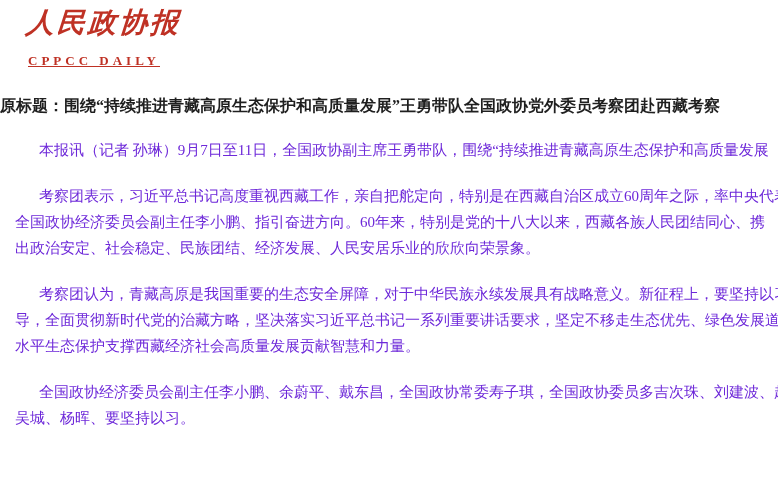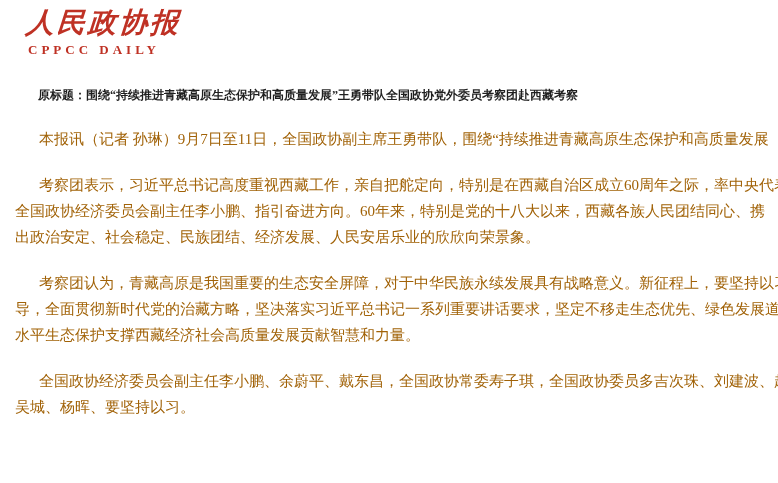--- a/index.html
+++ b/index.html
@@ -28,43 +28,43 @@
     letter-spacing: 3px;
     transform: skewX(-4deg);
     display: inline-block;
     line-height: 1.1;
   }
   .logo-en {
     color: #bf3124;
     font-size: 13px;
     font-weight: bold;
     letter-spacing: 4px;
-    margin-top: 3px;
+    margin-top: 14px;
     padding-left: 2px;
+    text-decoration: underline;
   }
   
   .article {
     margin-top: 26px;
   }
   .headline {
-    font-size: 12px;
+    font-size: 16px;
     font-weight: bold;
     color: #1f1f1f;
     white-space: nowrap;
-    padding-left: 38px;
     line-height: 22px;
   }
   .para {
     margin-top: 20px;
   }
   .line {
     white-space: nowrap;
     font-size: 15px;
     line-height: 26px;
-    color: #a16207;
+    color: #6d28d9;
     padding-left: 15px;
   }
   .line.first {
     padding-left: 39px;
   }
 </style>
 </head>
 <body>
 
 

